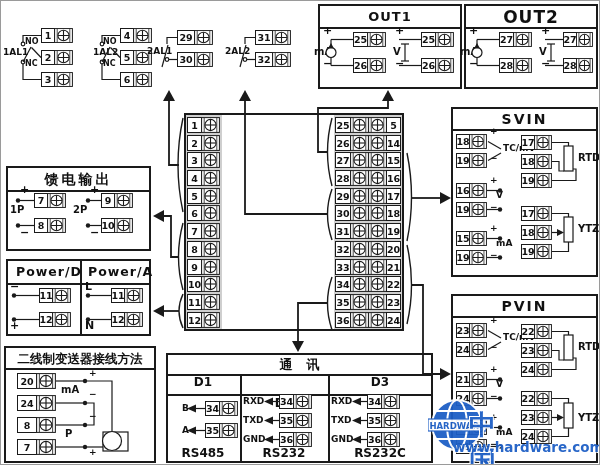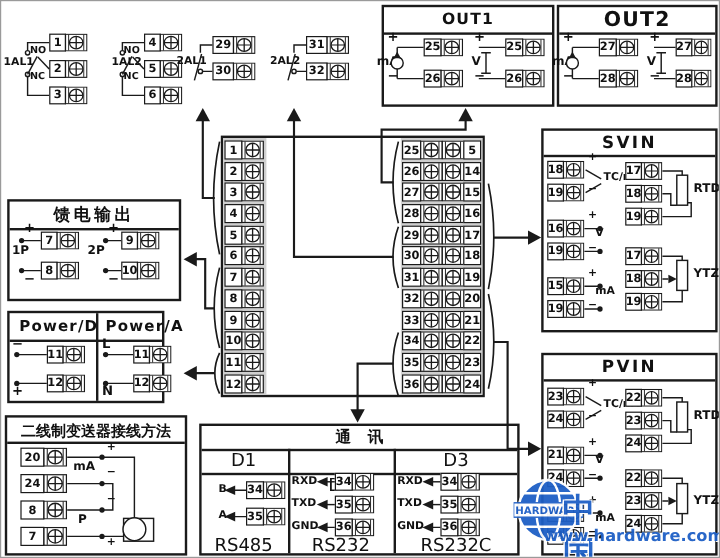--- a/index.html
+++ b/index.html
@@ -10,21 +10,21 @@
           border-bottom:2px solid #1a1a1a;box-sizing:border-box;}
   .cjk{letter-spacing:14px;text-indent:14px;}
   .strip{position:absolute;background:#cfcfcf;}
   .num{position:absolute;border:1px solid #1a1a1a;background:#fff;color:#111;
        font-size:9.5px;font-weight:bold;display:flex;align-items:center;justify-content:center;box-sizing:border-box;}
   .screw{position:absolute;box-sizing:border-box;line-height:0;}
   .lbl{position:absolute;color:#111;white-space:nowrap;line-height:1;}
   .b8{font-size:8px;font-weight:bold;}
   .b9{font-size:9px;font-weight:bold;}
   .b10{font-size:10px;font-weight:bold;}
-  .b105{font-size:15px;font-weight:normal;}
+  .b105{font-size:12px;font-weight:bold;}
   .b11{font-size:11px;font-weight:bold;}
   .ctr{transform:translateX(-50%);}
   #overlay{position:absolute;left:0;top:0;z-index:5;pointer-events:none;}
   .w{stroke:#1a1a1a;stroke-width:1.2;fill:none;}
   .w2{stroke:#1a1a1a;stroke-width:1.8;fill:none;}
   .br{stroke:#1a1a1a;stroke-width:1.4;fill:none;}
   .ah{fill:#1a1a1a;stroke:none;}
   .dot{fill:#1a1a1a;}
   .sym{stroke:#1a1a1a;stroke-width:1.2;fill:#fff;}
   #brand{position:absolute;left:240px;top:240px;font-size:13px;font-weight:bold;letter-spacing:3px;z-index:4;}
@@ -42,21 +42,21 @@
 
   <div class="box" id="box-out1" style="left:317px;top:3px;width:144px;height:85px;">
     <div class="btitle" style="height:23px;font-size:13px;line-height:22px;letter-spacing:1px;">OUT1</div>
   </div>
   <div class="box" id="box-out2" style="left:463px;top:3px;width:134px;height:85px;">
     <div class="btitle" style="height:23px;font-size:17px;line-height:22px;letter-spacing:1px;">OUT2</div>
   </div>
   <div class="box" id="box-feed" style="left:5px;top:165px;width:145px;height:85px;">
     <div class="btitle" style="height:24px;font-size:14px;line-height:23px;letter-spacing:3px;">馈电输出</div>
   </div>
-  <div class="box" id="box-power" style="left:5px;top:258px;width:131px;height:77px;">
+  <div class="box" id="box-power" style="left:5px;top:258px;width:145px;height:77px;">
     <div style="position:absolute;left:72px;top:0;bottom:0;width:2px;background:#1a1a1a;"></div>
     <div class="lbl" style="left:8px;top:5px;font-size:12.5px;font-weight:bold;letter-spacing:1px;">Power/D</div>
     <div class="lbl" style="left:80px;top:5px;font-size:12.5px;font-weight:bold;letter-spacing:1px;">Power/A</div>
     <div style="position:absolute;left:0;right:0;top:22px;height:2px;background:#1a1a1a;"></div>
   </div>
   <div class="box" id="box-comm" style="left:165px;top:352px;width:267px;height:110px;">
     <div class="btitle cjk" style="height:21px;font-size:13px;line-height:20px;">通讯</div>
     <div style="position:absolute;left:0;right:0;top:39px;height:1.5px;background:#1a1a1a;"></div>
     <div style="position:absolute;left:72px;top:19px;bottom:0;width:1.5px;background:#1a1a1a;"></div>
     <div style="position:absolute;left:160px;top:19px;bottom:0;width:1.5px;background:#1a1a1a;"></div>

